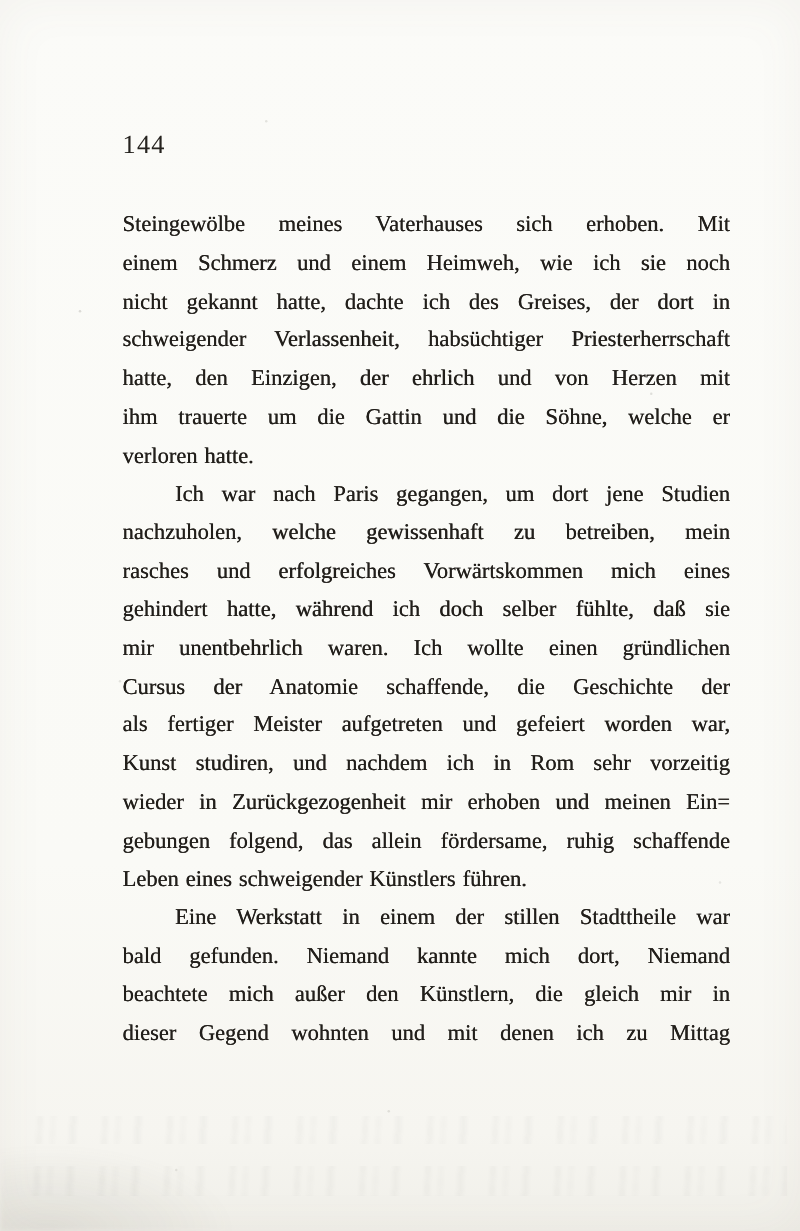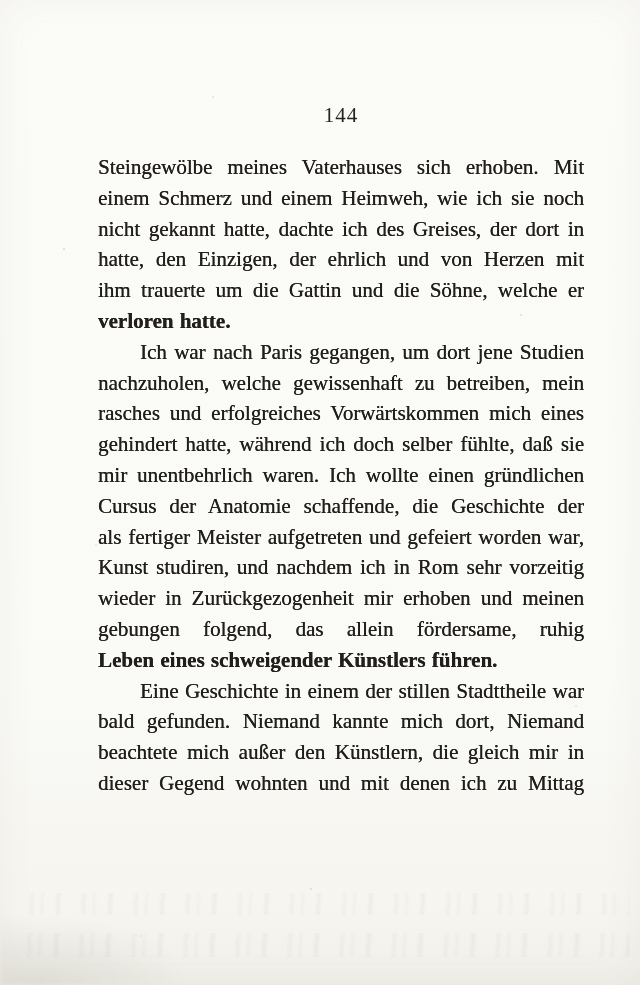--- a/index.html
+++ b/index.html
@@ -15,46 +15,46 @@
     background: linear-gradient(to bottom, #fbfbf8 0%, #fafaf6 70%, #f6f5f0 92%, #f0efe9 100%);
     box-shadow: inset 0 0 40px rgba(120,110,90,0.06);
     font-family: "Liberation Serif", serif;
   }
   
   .folio {
     position: absolute;
     top: 103px;
     left: 98px;
     width: 486px;
-    text-align: center;
+    text-align: left;
     font-size: 21px;
     letter-spacing: 1px;
     color: #26231f;
   }
   
   .textblock {
     position: absolute;
-    top: 152px;
+    top: 164px;
     left: 98px;
     width: 486px;
     color: #221f1b;
-    font-size: 21px;
+    font-size: 18px;
     text-shadow: 0.25px 0 0 currentColor; 
   }
   .line {
     height: 30.8px;
     line-height: 30.8px;
     max-height: 30.8px;
     overflow: hidden;
     text-align: justify;
     text-align-last: justify;
     word-spacing: 1px;
   }
   .line.indent { text-indent: 42px; }
-  .line.end { text-align-last: left; font-weight: bold; }
+  .line.end { text-align-last: left; }
   
   .showthrough {
     position: absolute;
     left: 20px;
     right: 10px;
     bottom: 12px;
     height: 86px;
     opacity: 0.055;
     filter: blur(1.6px);
     background:
@@ -94,37 +94,38 @@
 
 <div class="scan">
 
   <div class="folio">144</div>
 
   <div class="textblock">
 
     <div class="line">Steingewölbe meines Vaterhauses sich erhoben. Mit</div>
     <div class="line">einem Schmerz und einem Heimweh, wie ich sie noch</div>
     <div class="line">nicht gekannt hatte, dachte ich des Greises, der dort in</div>
+    <div class="line">schweigender Verlassenheit, habsüchtiger Priesterherrschaft</div>
     <div class="line">hatte, den Einzigen, der ehrlich und von Herzen mit</div>
     <div class="line">ihm trauerte um die Gattin und die Söhne, welche er</div>
     <div class="line end">verloren hatte.</div>
 
     <div class="line indent">Ich war nach Paris gegangen, um dort jene Studien</div>
     <div class="line">nachzuholen, welche gewissenhaft zu betreiben, mein</div>
     <div class="line">rasches und erfolgreiches Vorwärtskommen mich eines</div>
     <div class="line">gehindert hatte, während ich doch selber fühlte, daß sie</div>
     <div class="line">mir unentbehrlich waren. Ich wollte einen gründlichen</div>
     <div class="line">Cursus der Anatomie schaffende, die Geschichte der</div>
     <div class="line">als fertiger Meister aufgetreten und gefeiert worden war,</div>
     <div class="line">Kunst studiren, und nachdem ich in Rom sehr vorzeitig</div>
     <div class="line">wieder in Zurückgezogenheit mir erhoben und meinen Ein=</div>
     <div class="line">gebungen folgend, das allein fördersame, ruhig schaffende</div>
     <div class="line end">Leben eines schweigender Künstlers führen.</div>
 
-    <div class="line indent">Eine Geschichte in einem der stillen Stadttheile war</div>
+    <div class="line indent">Eine Werkstatt in einem der stillen Stadttheile war</div>
     <div class="line">bald gefunden. Niemand kannte mich dort, Niemand</div>
     <div class="line">beachtete mich außer den Künstlern, die gleich mir in</div>
     <div class="line">dieser Gegend wohnten und mit denen ich zu Mittag</div>
   </div>
 
   <div class="showthrough"></div>
   <div class="smudge-bottom-left"></div>
   <div class="specks"></div>
 
 </div>

